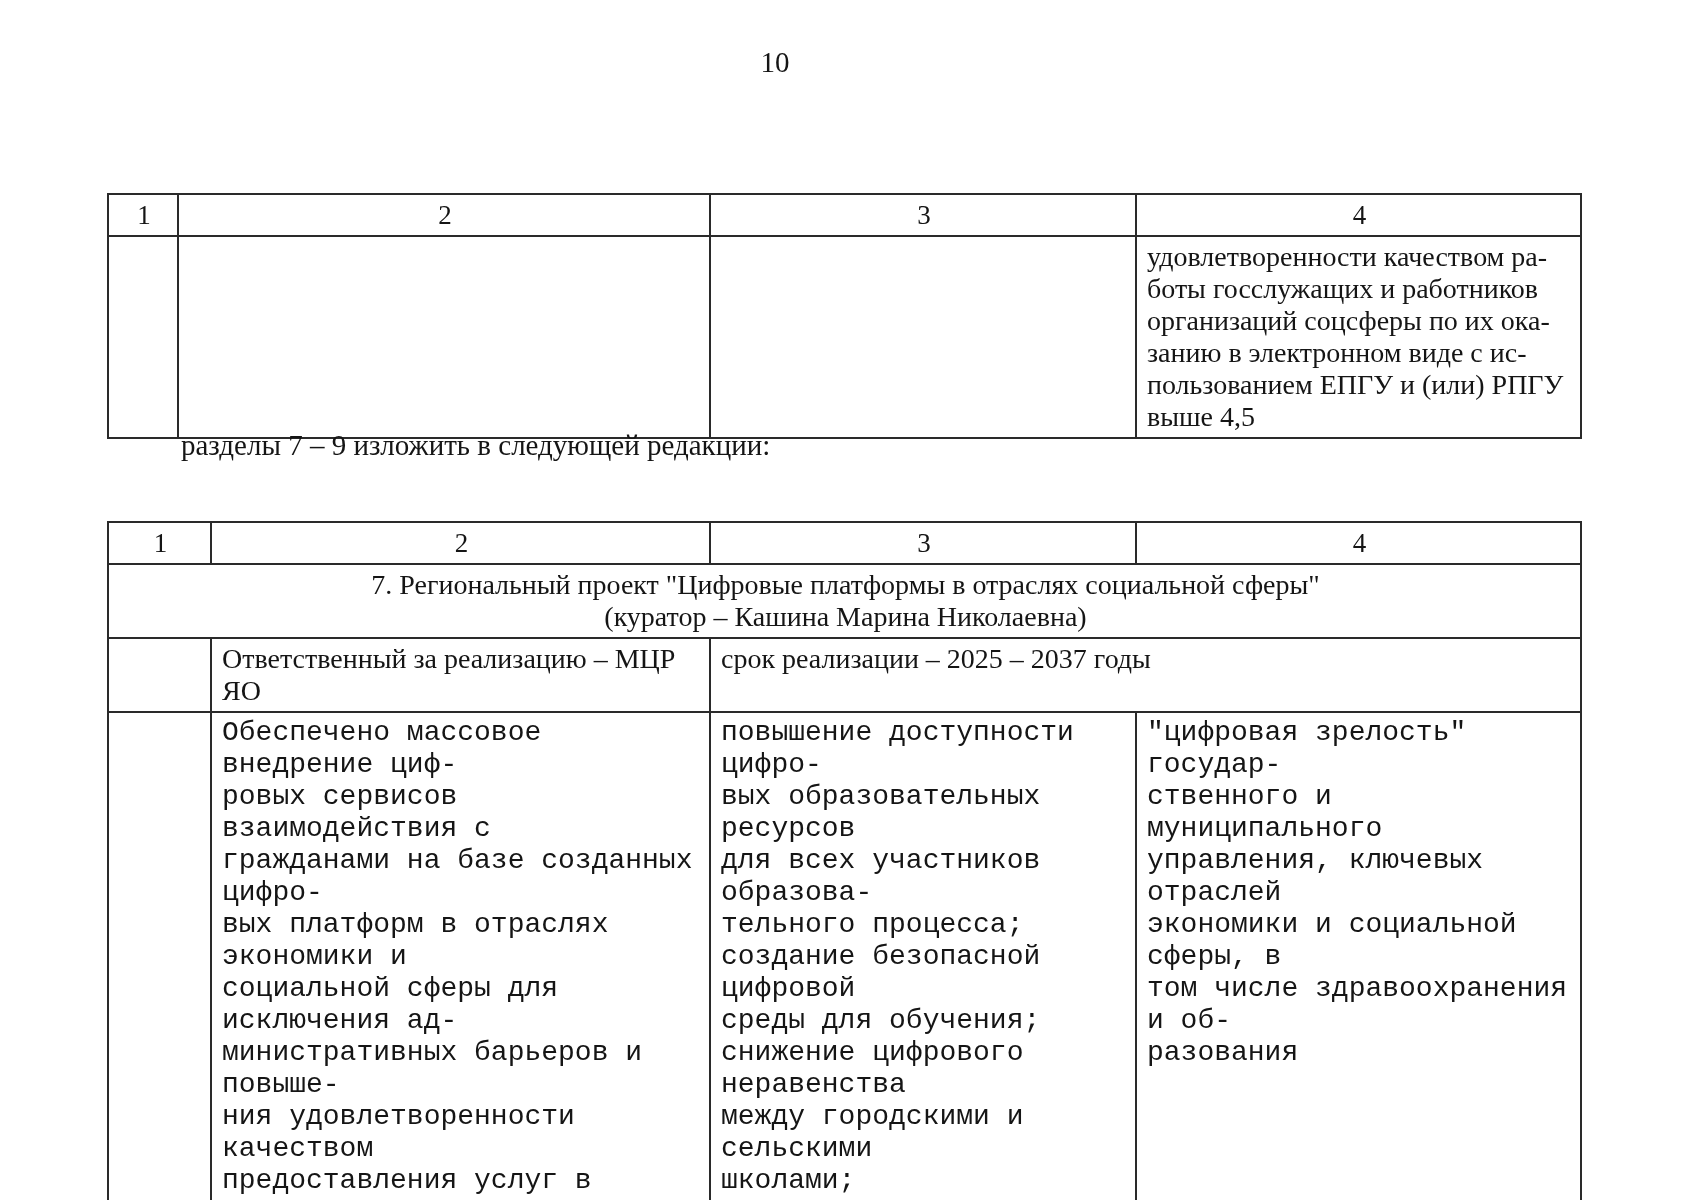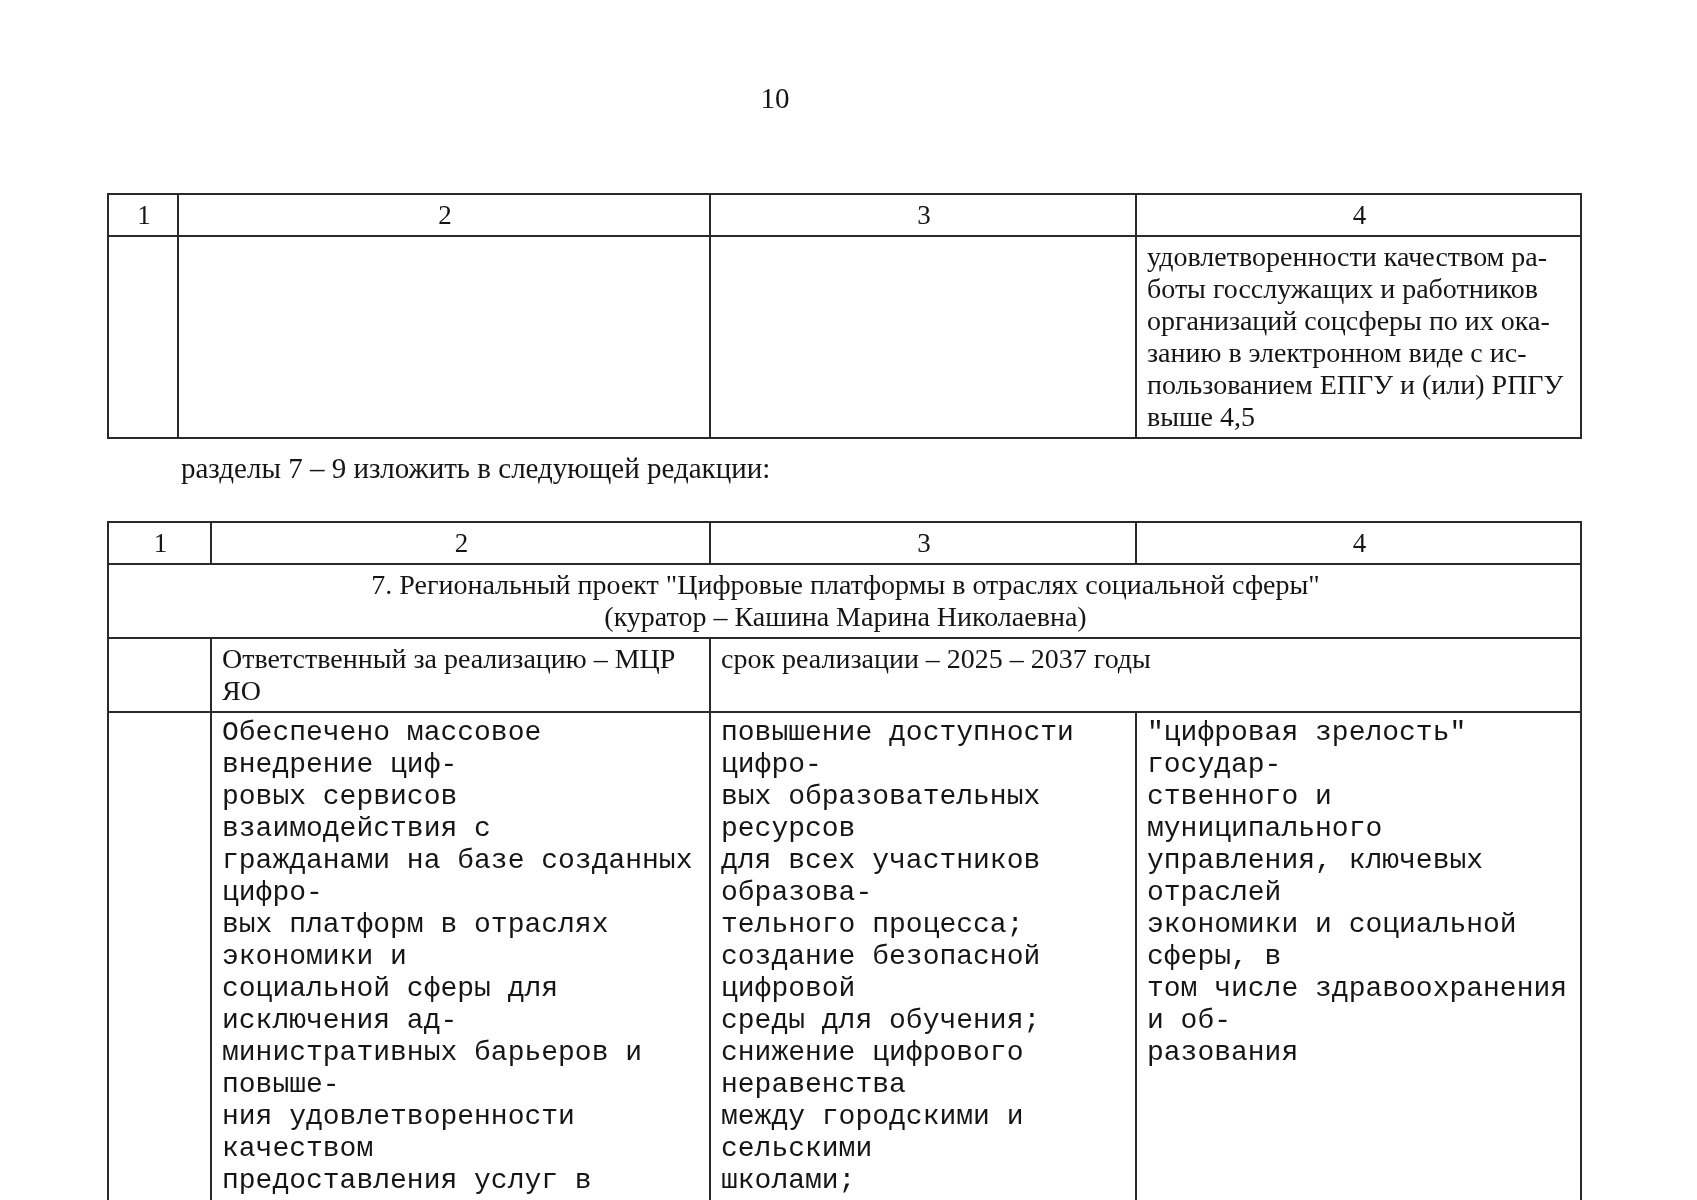--- a/index.html
+++ b/index.html
@@ -16,25 +16,24 @@
     color: #151515;
     overflow: hidden;
   }
   .page-number {
     position: absolute;
     top: 46px;
     left: 0;
     width: 1550px;
     text-align: center;
     font-size: 29px;
-    margin-top: 36px;
   }
   .intro {
     position: absolute;
-    top: 452px;
+    top: 429px;
     left: 181px;
     font-size: 29px;
   }
   table.doc {
     position: absolute;
     left: 107px;
     border-collapse: collapse;
     table-layout: fixed;
     width: 1473px;
     font-size: 28px;

